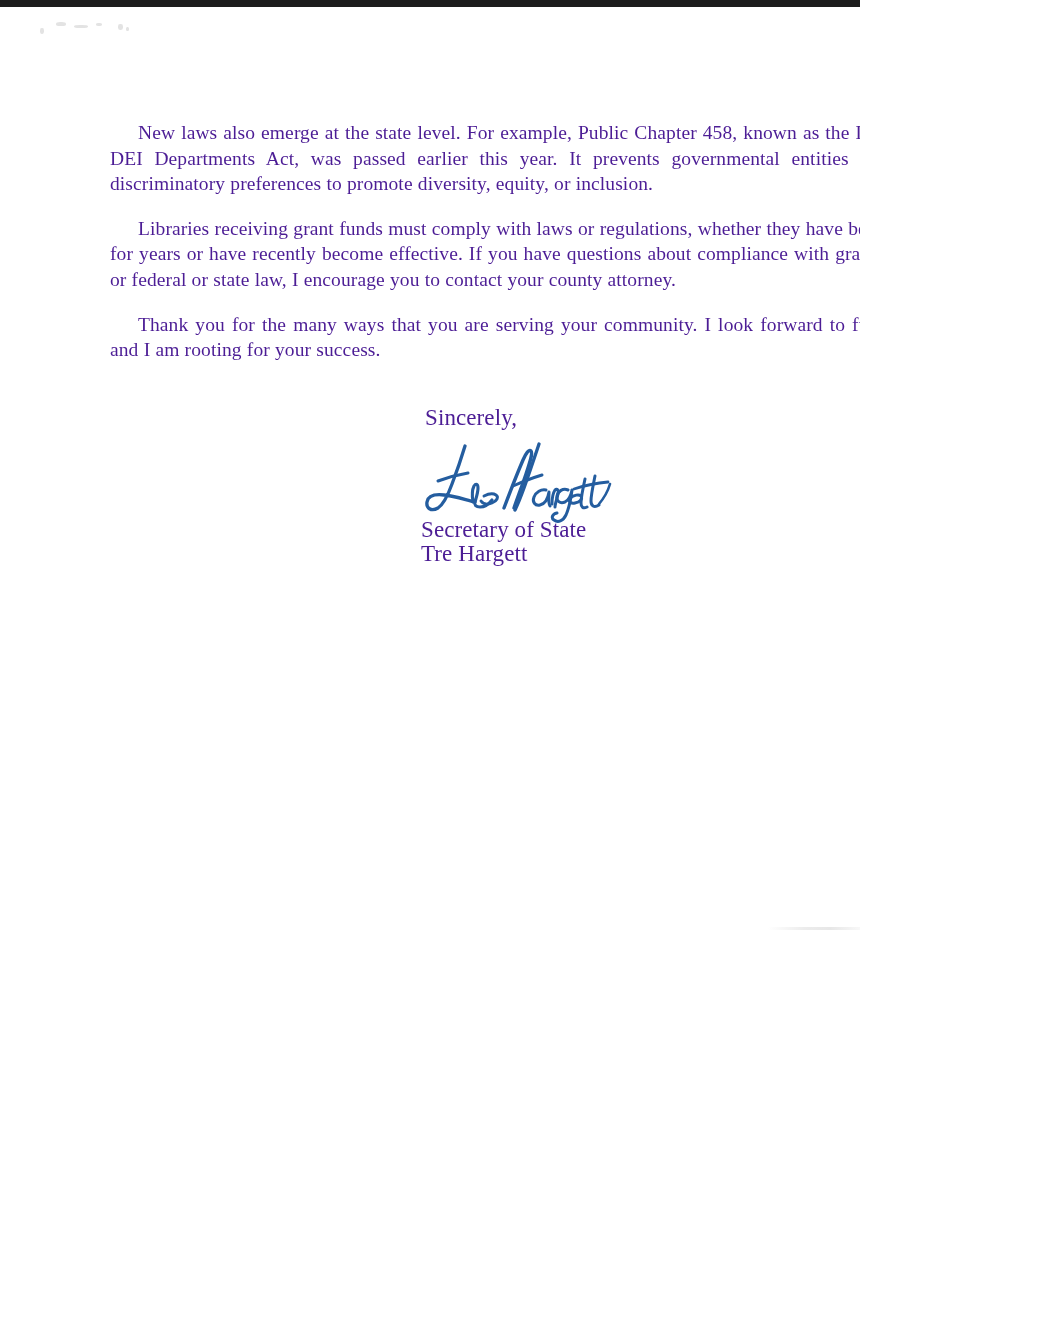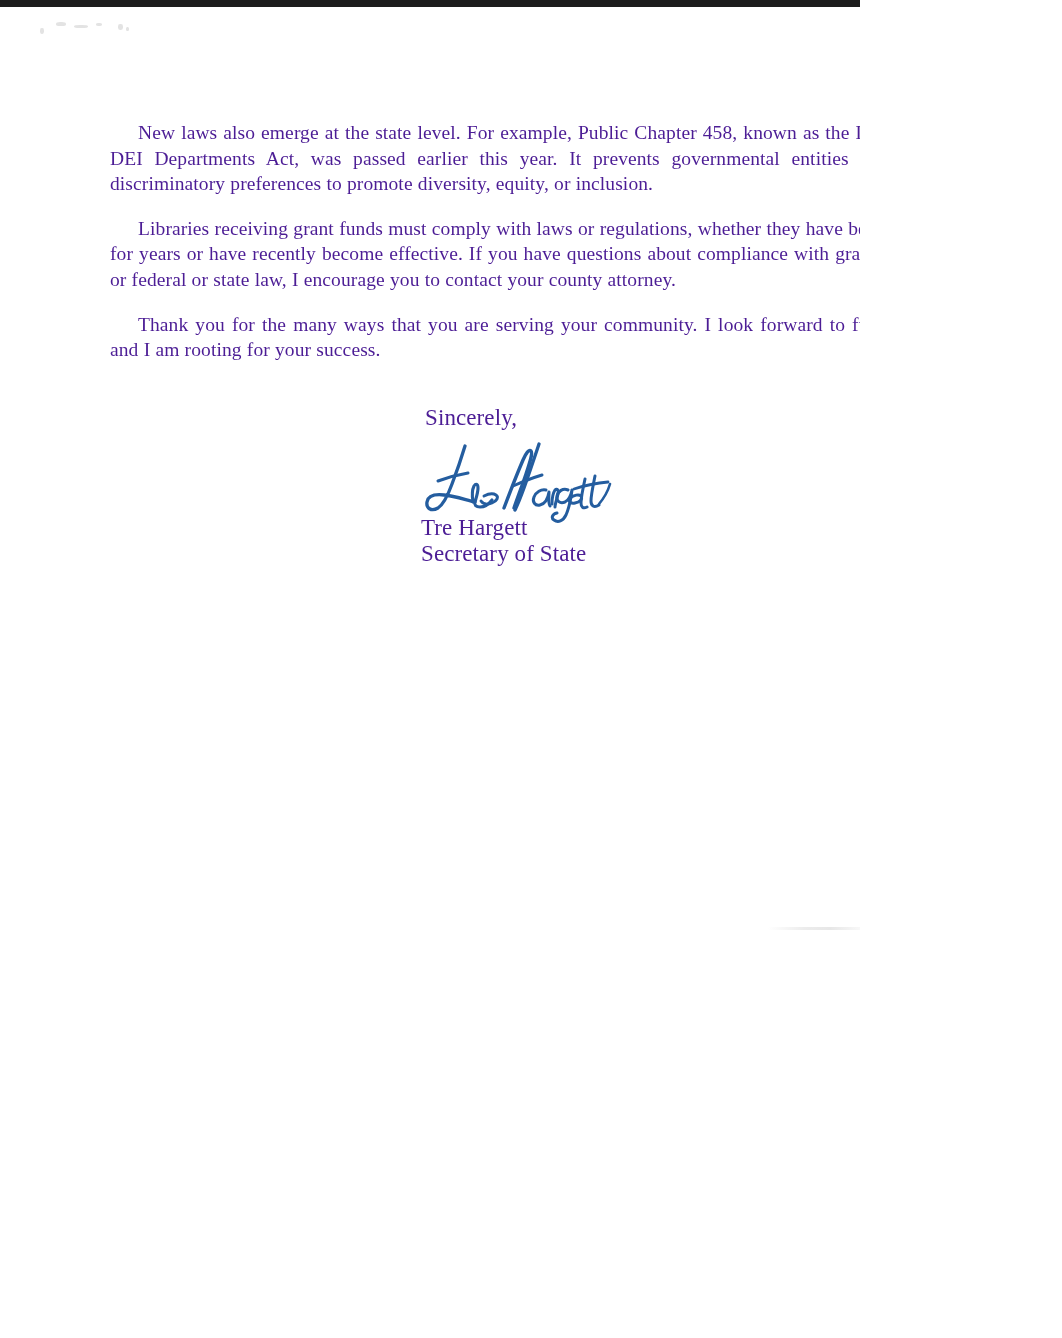--- a/index.html
+++ b/index.html
@@ -163,17 +163,17 @@
 
           <path d="M167 45 C165 54 163 63 163 69 C163 73 165 75 169 73" stroke-width="3"></path>
           <path d="M177 42 C175 52 173 61 173 67 C173 72 176 74 181 71" stroke-width="3"></path>
           <path d="M156 55 C165 52 177 49 190 48" stroke-width="2.8"></path>
 
           <path d="M181 70 C186 64 190 57 192 50" stroke-width="2.6"></path>
         </g>
       </svg>
     </div>
 
+    <div class="closing-line title-line">Secretary of State</div>
     <div class="closing-line name-line">Tre Hargett</div>
-    <div class="closing-line title-line">Secretary of State</div>
   </div>
 
 </div>
 
 </body></html>

